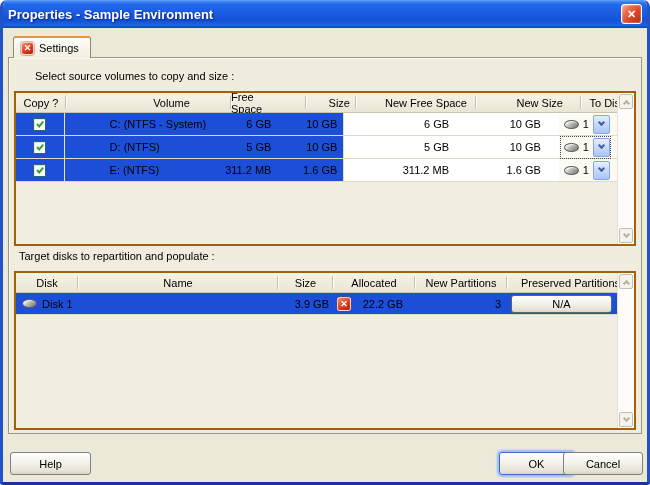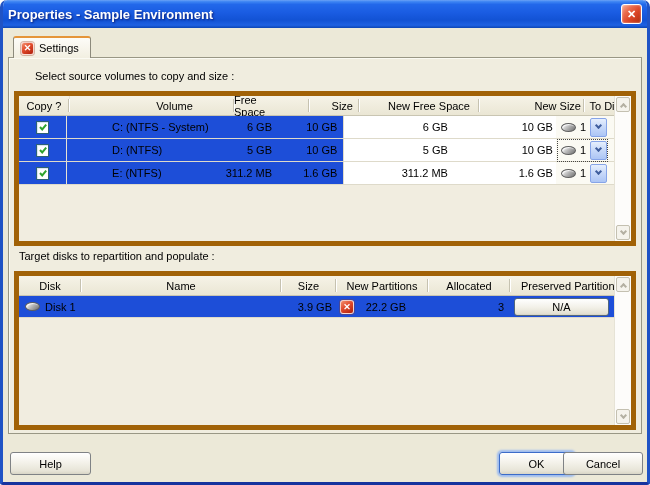--- a/index.html
+++ b/index.html
@@ -18,39 +18,39 @@
   
   .tab{position:absolute;left:10px;top:8px;height:22px;padding:0 11px 0 7px;display:flex;align-items:center;gap:5px;
     background:linear-gradient(180deg,#FDFCF8,#F2EFE1);border:1px solid #8C8A7C;border-bottom:none;
     border-top:2px solid #E5953A;border-radius:3px 3px 0 0;font-size:11px;z-index:2;}
   .tabpage{position:absolute;left:5px;top:29px;width:634px;height:377px;background:#F0EDDF;border:1px solid #999785;box-shadow:inset 1px 1px 0 #FBFAF2;}
 
   .section-label{position:absolute;font-size:11px;color:#000;}
   .lbl1{left:32px;top:42px;}
   .lbl2{left:16px;top:222px;}
 
-  .table{position:absolute;left:11px;width:622px;background:#F1EDE0;border:5px solid #a16207;}
+  .table{position:absolute;left:11px;width:622px;background:#F1EDE0;border:2px solid #a16207;}
   .t1{top:63px;height:155px;}
   .t2{top:243px;height:159px;}
 
   .thead{display:flex;height:20px;background:linear-gradient(#F6F3E7,#EAE6D4);border-bottom:1px solid #C9C5B2;position:relative;z-index:1;}
   .th{display:flex;align-items:center;justify-content:center;font-size:11px;position:relative;}
   .th::after{content:'';position:absolute;right:0;top:3px;bottom:3px;width:1px;background:#C6C2B0;box-shadow:1px 0 0 #fff;}
   .th:last-child::after{display:none;}
 
   .trow{display:flex;height:23px;background:#1d4ed8;border-bottom:1px solid #DEDACA;position:relative;z-index:1;}
   .td{font-size:11px;display:flex;align-items:center;color:#000;}
 
   
   .c0{width:51px;justify-content:center;border-right:1px solid #E7E3D4;}
   .c1{width:122px;padding-left:3px;margin-left:42px;}
   .c2{width:75px;justify-content:flex-end;padding-right:24px;}
   .c3{width:50px;justify-content:flex-end;padding-right:6px;}
   .c4{width:120px;justify-content:flex-end;padding-right:9px;background:#fff;border-left:1px solid #E0DCCB;}
-  .c5{width:105px;justify-content:flex-end;padding-right:3px;background:#fff;}
+  .c5{width:105px;justify-content:flex-end;padding-right:18px;background:#fff;}
   .c6{flex:1;background:#FBFAF3;}
 
   
   .d0{width:62px;padding-left:6px;gap:5px;}
   .d1{width:200px;}
   .d2{width:55px;justify-content:flex-end;padding-right:4px;}
   .d3{width:82px;justify-content:space-between;padding:0 12px 0 4px;}
   .d4{width:92px;justify-content:flex-end;padding-right:6px;}
   .d5{flex:1;padding:2px 22px 2px 4px;}
   .t2row{height:22px;}
@@ -196,22 +196,22 @@
       </div>
     </div>
 
     <div class="section-label lbl2">Target disks to repartition and populate :</div>
 
     <div class="table t2">
       <div class="thead">
         <div class="th d0" style="justify-content:center;padding-left:0;">Disk</div>
         <div class="th d1" style="justify-content:center;">Name</div>
         <div class="th d2" style="justify-content:center;padding-right:0;">Size</div>
+        <div class="th d3" style="justify-content:center;padding:0;">Allocated</div>
         <div class="th d4" style="justify-content:center;padding-right:0;">New Partitions</div>
-        <div class="th d3" style="justify-content:center;padding:0;">Allocated</div>
         <div class="th d5" style="justify-content:center;padding:0;">Preserved Partitions</div>
       </div>
 
       <div class="trow t2row">
         <div class="td d0" style="border-right:none;">
           <span class="disk-icon"></span>
           <span>Disk 1</span>
         </div>
         <div class="td d1"></div>
         <div class="td d2">3.9 GB</div>

